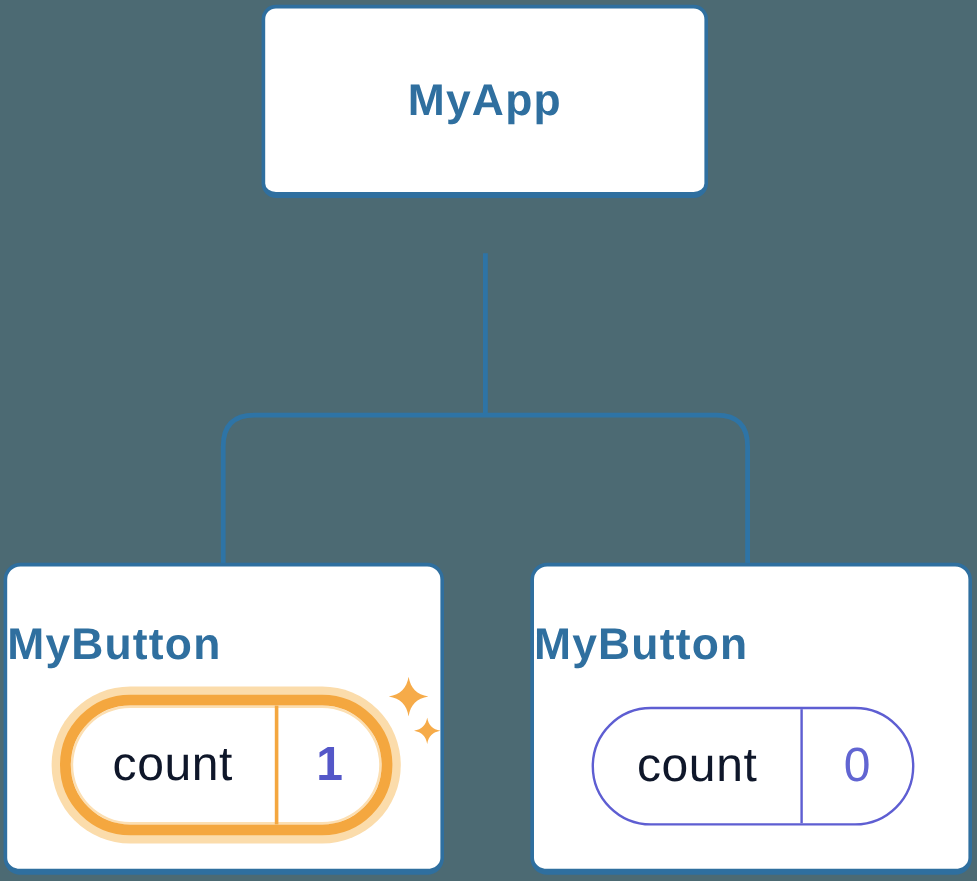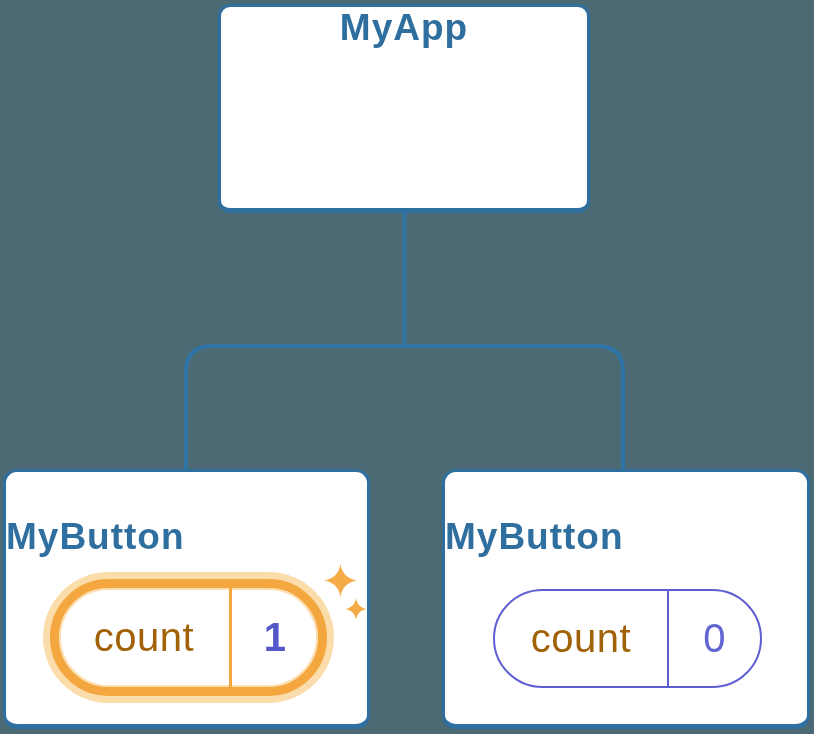--- a/index.html
+++ b/index.html
@@ -18,23 +18,23 @@
   }
   .card{
     position:absolute;
     background:#ffffff;
     border:3px solid #2f6f9f;
     border-bottom-width:5px;
     border-radius:14px;
     box-sizing:border-box;
   }
   .card-root{
-    left:218px;top:4px;width:372px;height:209px;
+    left:218px;top:4px;width:372px;height:161px;
     border-radius:12px;
-    display:flex;align-items:flex-start;justify-content:center;
+    display:flex;align-items:center;justify-content:center;
   }
   .card-child-left{left:3px;top:469px;width:367px;height:260px;}
   .card-child-right{left:442px;top:469px;width:368px;height:260px;}
   .node-label{
     color:#2f6f9f;
     font-size:37px;
     font-weight:600;
     letter-spacing:1px;
     white-space:nowrap;
   }
@@ -58,21 +58,21 @@
     box-shadow:0 0 0 7px #fbdcab, inset 0 0 0 2px #fcdfb2;
   }
   .badge-plain{
     left:48px;top:117px;
     width:269px;height:99px;
     border:2px solid #5e5ed2;
     border-radius:52px;
   }
   .badge-section{
     display:flex;align-items:center;justify-content:center;
-    color:#a16207;
+    color:#0f172a;
     font-size:40px;
     letter-spacing:0.5px;
   }
   .badge-highlight .sec-name{width:170px;}
   .badge-highlight .sec-value{flex:1;}
   .badge-plain .sec-name{width:172px;}
   .badge-plain .sec-value{flex:1;}
   .divider{width:3px;background:#f4a73f;}
   .badge-plain .divider{width:2px;background:#5e5ed2;}
   .value-bold{font-weight:700;color:#5457c8;}

